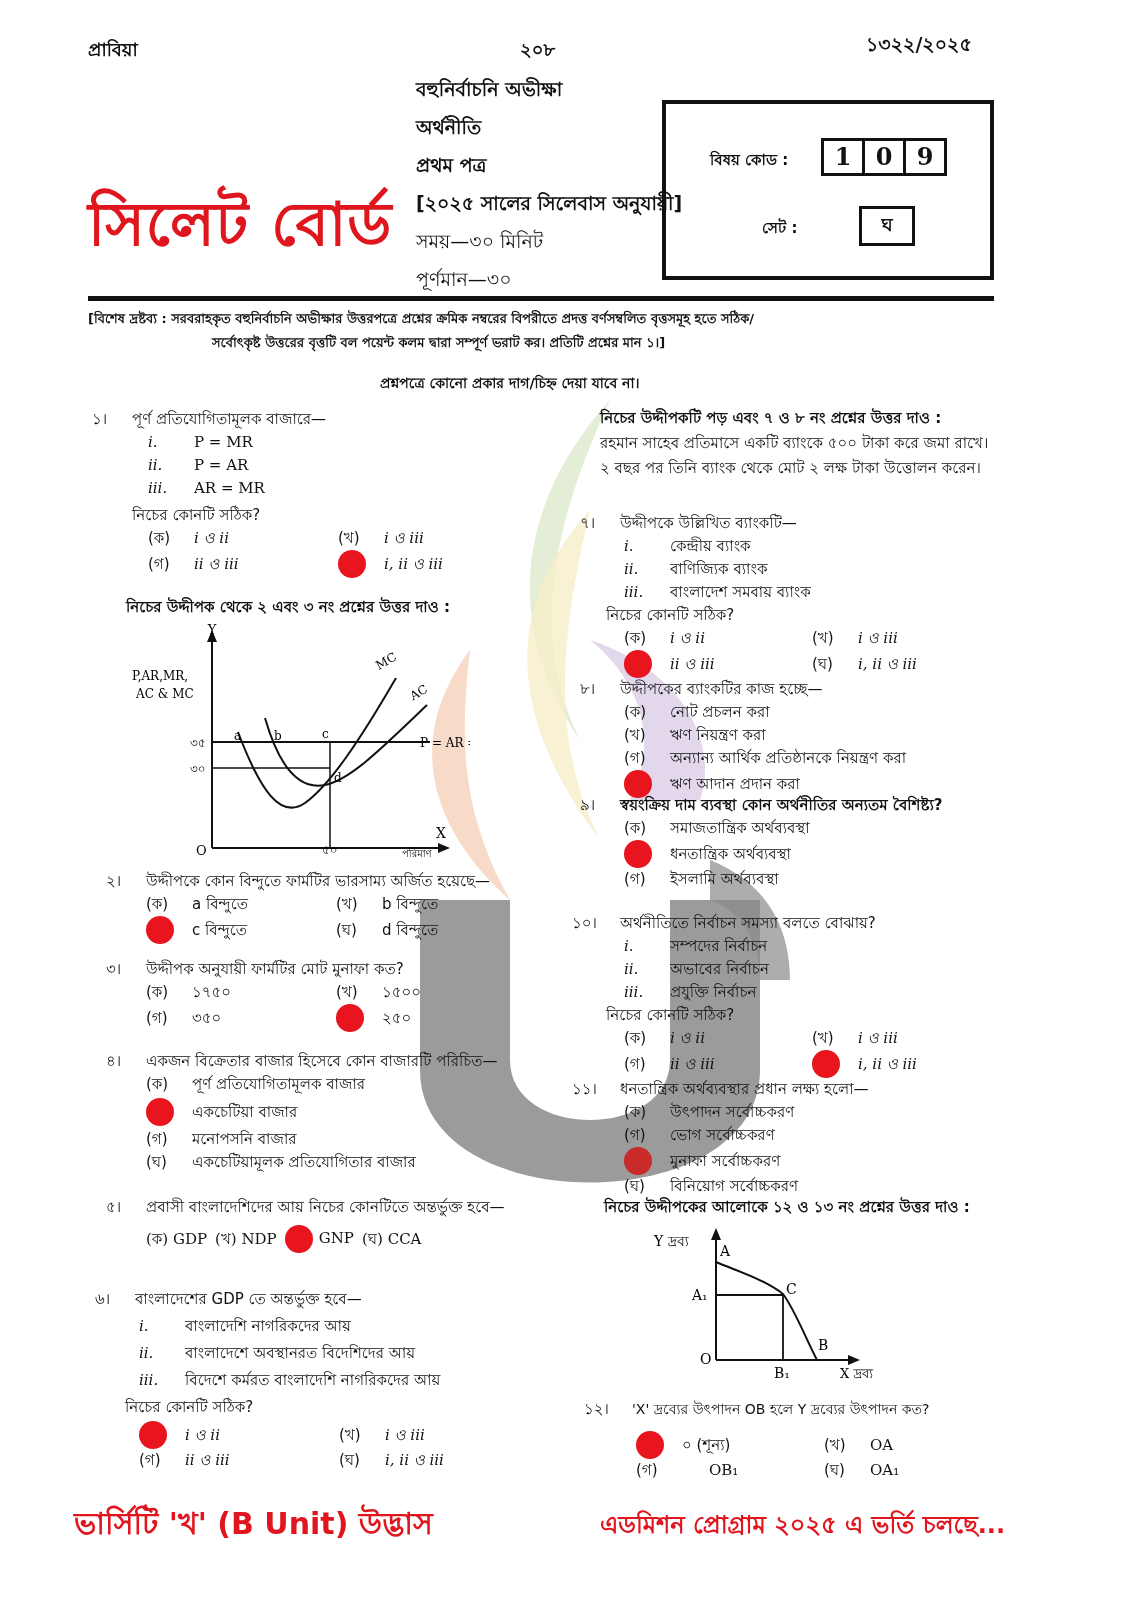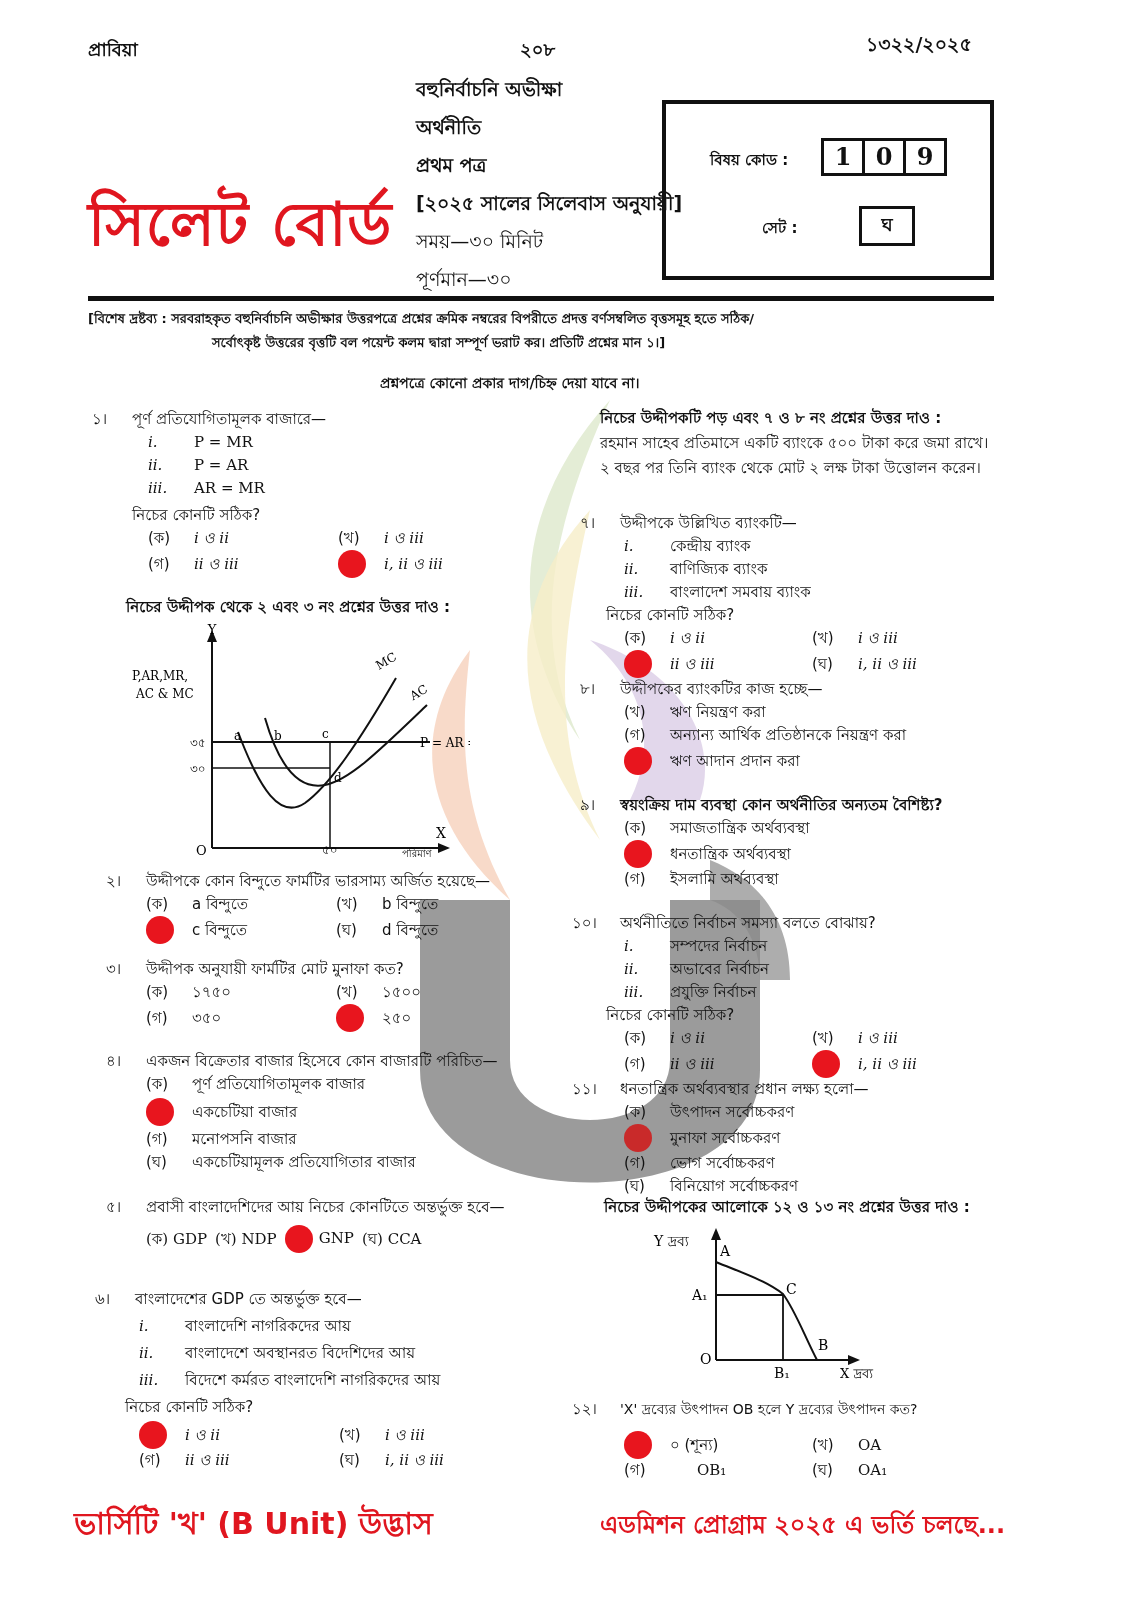--- a/index.html
+++ b/index.html
@@ -252,20 +252,21 @@
       </div>
     <div class="opt">
         <span class="lbl">(ঘ)</span>
         <span class="it">i, ii ও iii</span>
       </div>
   </div>
 </div>
 
 <div class="abs q" style="left:580px;top:678px;width:420px;">
   <div><span class="qnum">৮।</span><span>উদ্দীপকের ব্যাংকটির কাজ হচ্ছে—</span></div>
+  <div style="padding-left:44px;"><span style="display:inline-block;width:46px;">(ক)</span><span>নোট প্রচলন করা</span></div>
   <div style="padding-left:44px;"><span style="display:inline-block;width:46px;">(খ)</span><span>ঋণ নিয়ন্ত্রণ করা</span></div>
   <div style="padding-left:44px;"><span style="display:inline-block;width:46px;">(গ)</span><span>অন্যান্য আর্থিক প্রতিষ্ঠানকে নিয়ন্ত্রণ করা</span></div>
   <div style="padding-left:44px;"><span class="ans-dot"></span><span>ঋণ আদান প্রদান করা</span></div>
 </div>
 
 <div class="abs q" style="left:580px;top:794px;width:420px;">
   <div><span class="qnum">৯।</span><span class="bold">স্বয়ংক্রিয় দাম ব্যবস্থা কোন অর্থনীতির অন্যতম বৈশিষ্ট্য?</span></div>
   <div style="padding-left:44px;"><span style="display:inline-block;width:46px;">(ক)</span><span>সমাজতান্ত্রিক অর্থব্যবস্থা</span></div>
   <div style="padding-left:44px;"><span class="ans-dot"></span><span>ধনতান্ত্রিক অর্থব্যবস্থা</span></div>
   <div style="padding-left:44px;"><span style="display:inline-block;width:46px;">(গ)</span><span>ইসলামি অর্থব্যবস্থা</span></div>
@@ -295,22 +296,22 @@
     <div class="opt">
         <span class="ans-dot"></span>
         <span class="it">i, ii ও iii</span>
       </div>
   </div>
 </div>
 
 <div class="abs q" style="left:572px;top:1078px;width:428px;">
   <div><span class="qnum" style="width:48px;">১১।</span><span>ধনতান্ত্রিক অর্থব্যবস্থার প্রধান লক্ষ্য হলো—</span></div>
   <div style="padding-left:52px;"><span style="display:inline-block;width:46px;">(ক)</span><span>উৎপাদন সর্বোচ্চকরণ</span></div>
+  <div style="padding-left:52px;"><span style="display:inline-block;width:46px;">(গ)</span><span>ভোগ সর্বোচ্চকরণ</span></div>
   <div style="padding-left:52px;"><span class="ans-dot" style="background:#c92a2a;"></span><span>মুনাফা সর্বোচ্চকরণ</span></div>
-  <div style="padding-left:52px;"><span style="display:inline-block;width:46px;">(গ)</span><span>ভোগ সর্বোচ্চকরণ</span></div>
   <div style="padding-left:52px;"><span style="display:inline-block;width:46px;">(ঘ)</span><span>বিনিয়োগ সর্বোচ্চকরণ</span></div>
 </div>
 
 <div class="abs q bold" style="left:604px;top:1196px;">নিচের উদ্দীপকের আলোকে ১২ ও ১৩ নং প্রশ্নের উত্তর দাও :</div>
 
 <svg class="abs" style="left:640px;top:1222px;" width="280" height="160" viewBox="0 0 280 160">
   <line x1="76" y1="138" x2="76" y2="14" stroke="#111" stroke-width="2"></line>
   <polygon points="76,6 71,18 81,18" fill="#111"></polygon>
   <line x1="76" y1="138" x2="212" y2="138" stroke="#111" stroke-width="2"></line>
   <polygon points="220,138 208,133 208,143" fill="#111"></polygon>
@@ -320,21 +321,21 @@
   <text x="14" y="24" font-size="14" font-family="DejaVu Sans">Y দ্রব্য</text>
   <text x="80" y="34" font-size="14">A</text>
   <text x="52" y="78" font-size="14">A₁</text>
   <text x="146" y="72" font-size="14">C</text>
   <text x="178" y="128" font-size="14">B</text>
   <text x="60" y="142" font-size="14">O</text>
   <text x="134" y="156" font-size="14">B₁</text>
   <text x="200" y="156" font-size="13" font-family="DejaVu Sans">X দ্রব্য</text>
 </svg>
 
-<div class="abs q" style="left:572px;top:1398px;width:428px;">
+<div class="abs q" style="left:584px;top:1398px;width:428px;">
   <div><span class="qnum" style="width:48px;">১২।</span><span style="font-size:14px;">'X' দ্রব্যের উৎপাদন OB হলে Y দ্রব্যের উৎপাদন কত?</span></div>
   <div class="opt-row" style="padding-left:52px;margin-top:10px;">
     <div class="opt">
         <span class="ans-dot"></span>
         <span>০ (শূন্য)</span>
       </div>
     <div class="opt">
         <span class="lbl">(খ)</span>
         <span style="font-family:'DejaVu Serif',serif;">OA</span>
       </div>

